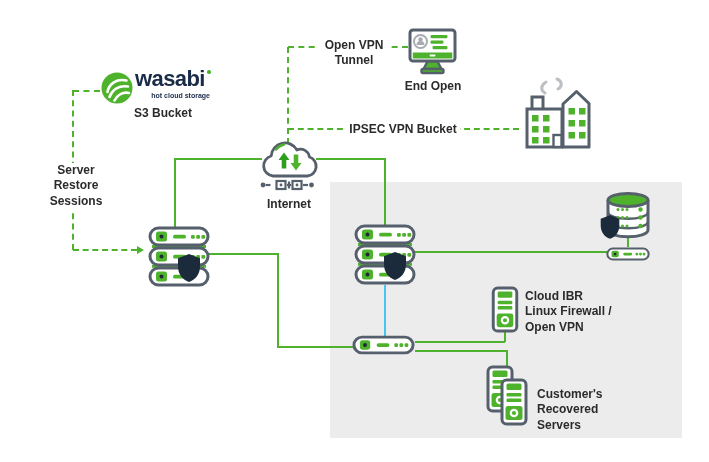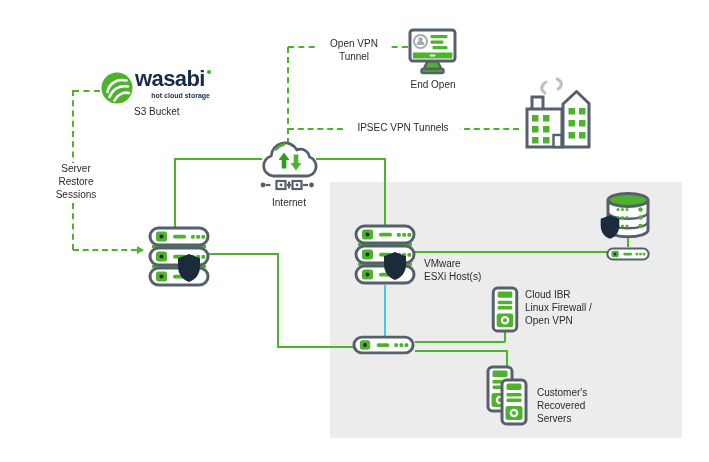--- a/index.html
+++ b/index.html
@@ -1,19 +1,19 @@
 <!DOCTYPE html>
 <html style="--green: #4FB22C; --green_dark: #2F9E1E; --slate: #55606C; --shield: #1C2B3C; --cyan: #45C6F2; --panel: #ECECEC; --brand_navy: #1A2B49; --smoke_gray: #BCC0C4;"><head>
 <meta charset="utf-8">
 <style>
   html,body{margin:0;padding:0;background:#fff;}
   .stage{position:relative;width:709px;height:462px;background:#fff;overflow:hidden;
          font-family:"Liberation Sans",sans-serif;}
   .panel{position:absolute;background:var(--panel,#ECECEC);}
-  .lbl{position:absolute;font-size:10px;line-height:1.28;color:#2b2b2b;white-space:pre-line;}
+  .lbl{position:absolute;font-size:12px;line-height:1.28;color:#2b2b2b;white-space:pre-line;font-weight:bold;}
   .c{text-align:center;}
   .bg{background:#fff;padding:0 3px;}
   .ln{position:absolute;}
   .h{height:0;border-top:2px solid var(--green,#4FB22C);}
   .v{width:0;border-left:2px solid var(--green,#4FB22C);}
   .dh{height:0;border-top:2px dashed var(--green,#4FB22C);}
   .dv{width:0;border-left:2px dashed var(--green,#4FB22C);}
   .cyan{border-left-color:var(--cyan,#45C6F2);}
   .icon{position:absolute;}
   .arrowR{position:absolute;width:0;height:0;border-top:4.5px solid transparent;
@@ -180,22 +180,20 @@
     <g>
       <rect x="2" y="42" width="58" height="17" rx="8.5" fill="#fff" stroke="#55606C" stroke-width="3"></rect>
       <rect x="8" y="45.5" width="11" height="10" rx="2.5" fill="#4FB22C"></rect>
         <circle cx="13.5" cy="50.5" r="2" fill="#1E2A36"></circle>
       <rect x="25" y="48.8" width="13" height="3.8" rx="1.9" fill="#4FB22C"></rect>
     </g>
   </svg>
   <svg class="icon" style="left:382px;top:251px" width="26" height="30" viewBox="0 0 26 30">
     <path d="M13 1 L24 5.2 V13 C24 21.8 19.2 26.8 13 29 C6.8 26.8 2 21.8 2 13 V5.2 Z" fill="#1C2B3C"></path>
   </svg>
-  <div class="lbl" style="left:424px;top:258px;width:90px">VMware
-ESXi Host(s)</div>
 
   <svg class="icon" style="left:605px;top:191px" width="46" height="48" viewBox="0 0 46 48">
     <path d="M3 9 V39 A20 6.8 0 0 0 43 39 V9" fill="#fff" stroke="#55606C" stroke-width="3"></path>
     <path d="M3 21 A20 6.8 0 0 0 43 21" fill="none" stroke="#55606C" stroke-width="2.4"></path>
     <path d="M3 30.5 A20 6.8 0 0 0 43 30.5" fill="none" stroke="#55606C" stroke-width="2.4"></path>
     <ellipse cx="23" cy="9" rx="20" ry="6.5" fill="#4FB22C" stroke="#55606C" stroke-width="3"></ellipse>
     <g fill="#4FB22C">
       <circle cx="13" cy="18.5" r="1.5"></circle>
         <circle cx="17.5" cy="18.5" r="1.5"></circle>
         <circle cx="22" cy="18.5" r="1.5"></circle>
@@ -263,15 +261,15 @@
   </svg>
   <div class="lbl c bg" style="left:43px;top:163px;width:60px">Server
 Restore
 Sessions</div>
 
   <div class="lbl" style="left:537px;top:387px;width:80px">Customer's
 Recovered
 Servers</div>
   <div class="lbl c bg" style="left:318px;top:38px;width:66px">Open VPN
 Tunnel</div>
-  <div class="lbl c bg" style="left:346px;top:122px;width:108px">IPSEC VPN Tunnels</div>
+  <div class="lbl c bg" style="left:346px;top:122px;width:108px">IPSEC VPN Bucket</div>
 
 </div>
 
 </body></html>

